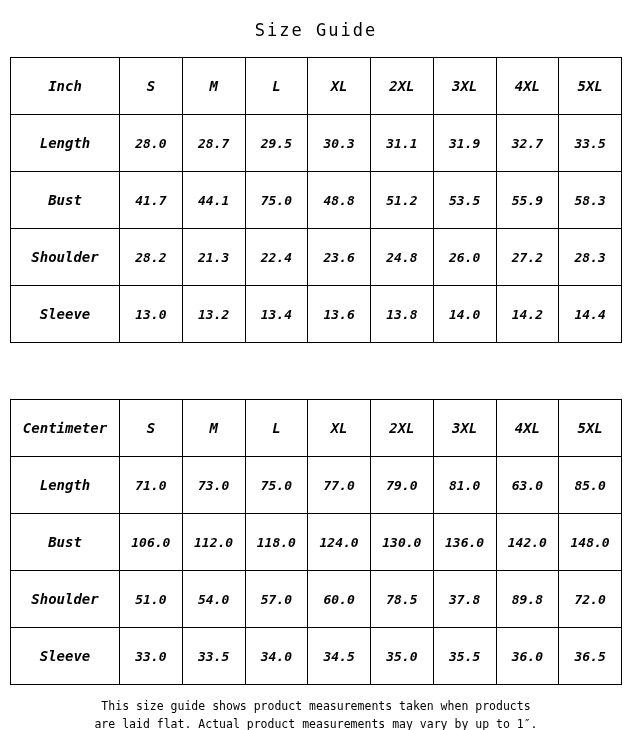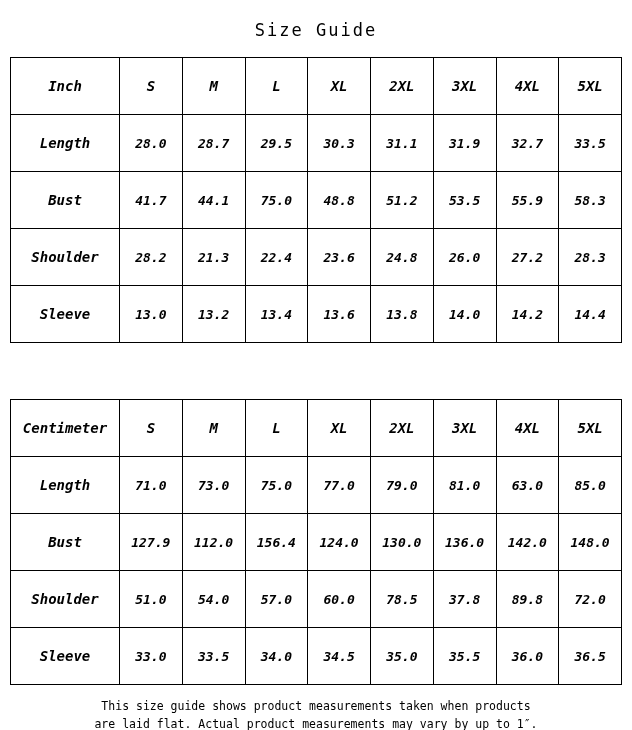--- a/index.html
+++ b/index.html
@@ -166,23 +166,23 @@
           <td>73.0</td>
           <td>75.0</td>
           <td>77.0</td>
           <td>79.0</td>
           <td>81.0</td>
           <td>63.0</td>
           <td>85.0</td>
         </tr>
         <tr>
           <td class="label-cell">Bust</td>
-          <td>127.9</td>
+          <td>106.0</td>
           <td>112.0</td>
-          <td>156.4</td>
+          <td>118.0</td>
           <td>124.0</td>
           <td>130.0</td>
           <td>136.0</td>
           <td>142.0</td>
           <td>148.0</td>
         </tr>
         <tr>
           <td class="label-cell">Shoulder</td>
           <td>51.0</td>
           <td>54.0</td>

